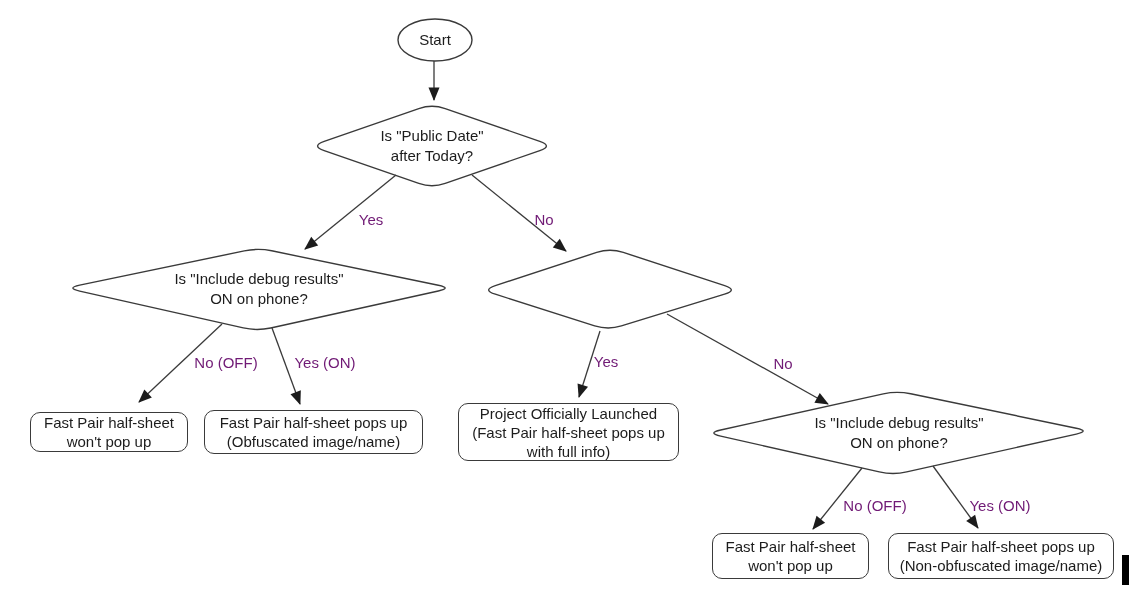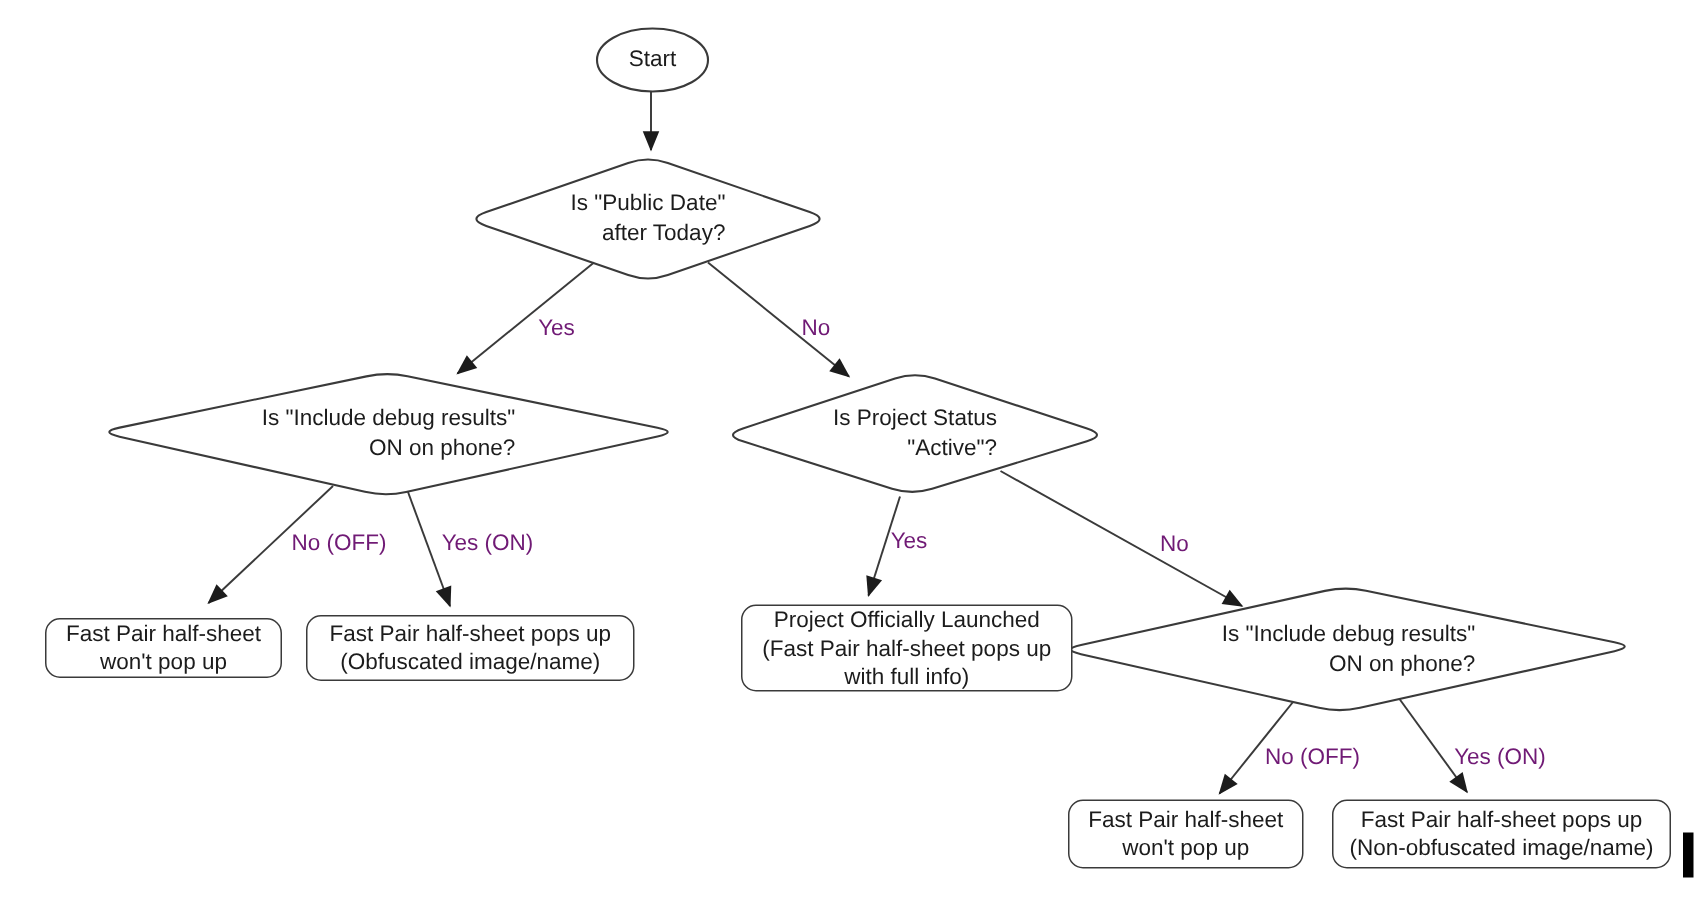--- a/index.html
+++ b/index.html
@@ -7,21 +7,21 @@
     position:relative;
     width:1133px; height:598px;
     background:#ffffff;
     font-family:"Liberation Sans", sans-serif;
     overflow:hidden;
   }
   .stage svg { position:absolute; left:0; top:0; }
   .label {
     position:absolute;
     transform:translate(-50%,-50%);
-    text-align:right;
+    text-align:center;
     white-space:pre-line;
     font-size:15px;
     line-height:20px;
     color:#1c1c1c;
   }
   .edge-label {
     position:absolute;
     transform:translate(-50%,-50%);
     white-space:nowrap;
     font-size:15px;
@@ -77,34 +77,32 @@
       <line x1="862" y1="468" x2="813" y2="529" marker-end="url(#arrow)"></line>
       <line x1="933" y1="466" x2="978" y2="528" marker-end="url(#arrow)"></line>
     </g>
   </svg>
 
   <div class="label" style="left:435px; top:40px;">Start</div>
   <div class="label" style="left:432px; top:146px;">Is "Public Date"
 after Today?</div>
   <div class="label" style="left:259px; top:289px;">Is "Include debug results"
 ON on phone?</div>
-  <div class="label" style="left:610px; top:289px;">Is Project Status
-"Active"?</div>
   <div class="label" style="left:899px; top:433px;">Is "Include debug results"
 ON on phone?</div>
 
   <div class="box" style="left:30px;  top:412px; width:158px; height:40px;">
     <span>Fast Pair half-sheet
 won't pop up</span>
   </div>
   <div class="box" style="left:204px; top:410px; width:219px; height:44px;">
     <span>Fast Pair half-sheet pops up
 (Obfuscated image/name)</span>
   </div>
-  <div class="box" style="left:458px; top:403px; width:221px; height:58px;margin-left:36px;">
+  <div class="box" style="left:458px; top:403px; width:221px; height:58px;">
     <span>Project Officially Launched
 (Fast Pair half-sheet pops up
 with full info)</span>
   </div>
   <div class="box" style="left:712px; top:533px; width:157px; height:46px;">
     <span>Fast Pair half-sheet
 won't pop up</span>
   </div>
   <div class="box" style="left:888px; top:533px; width:226px; height:46px;">
     <span>Fast Pair half-sheet pops up

